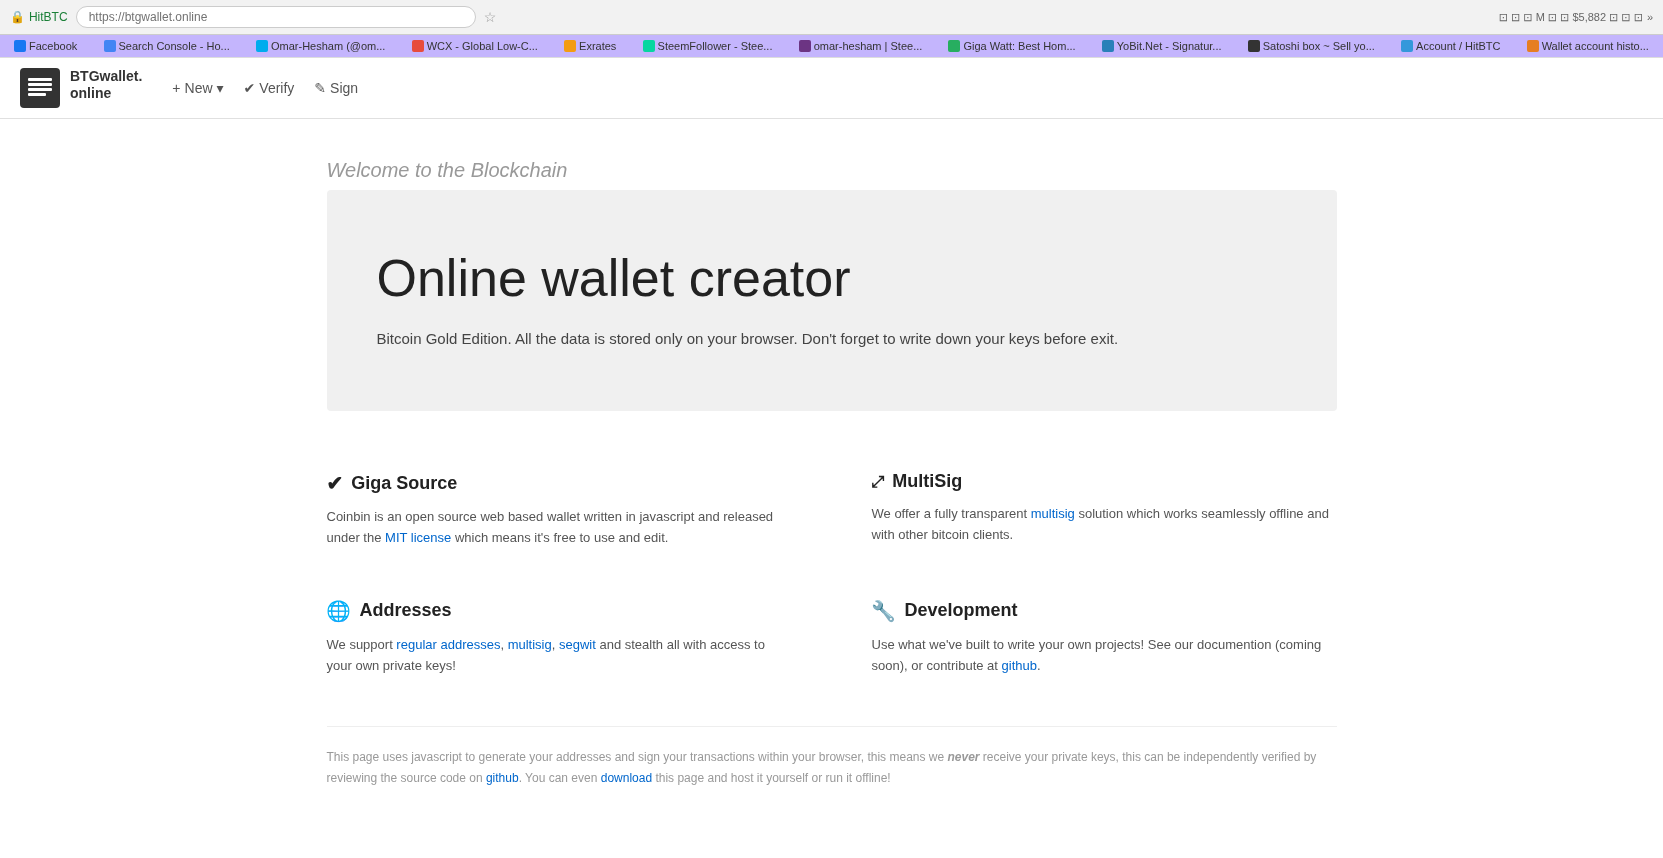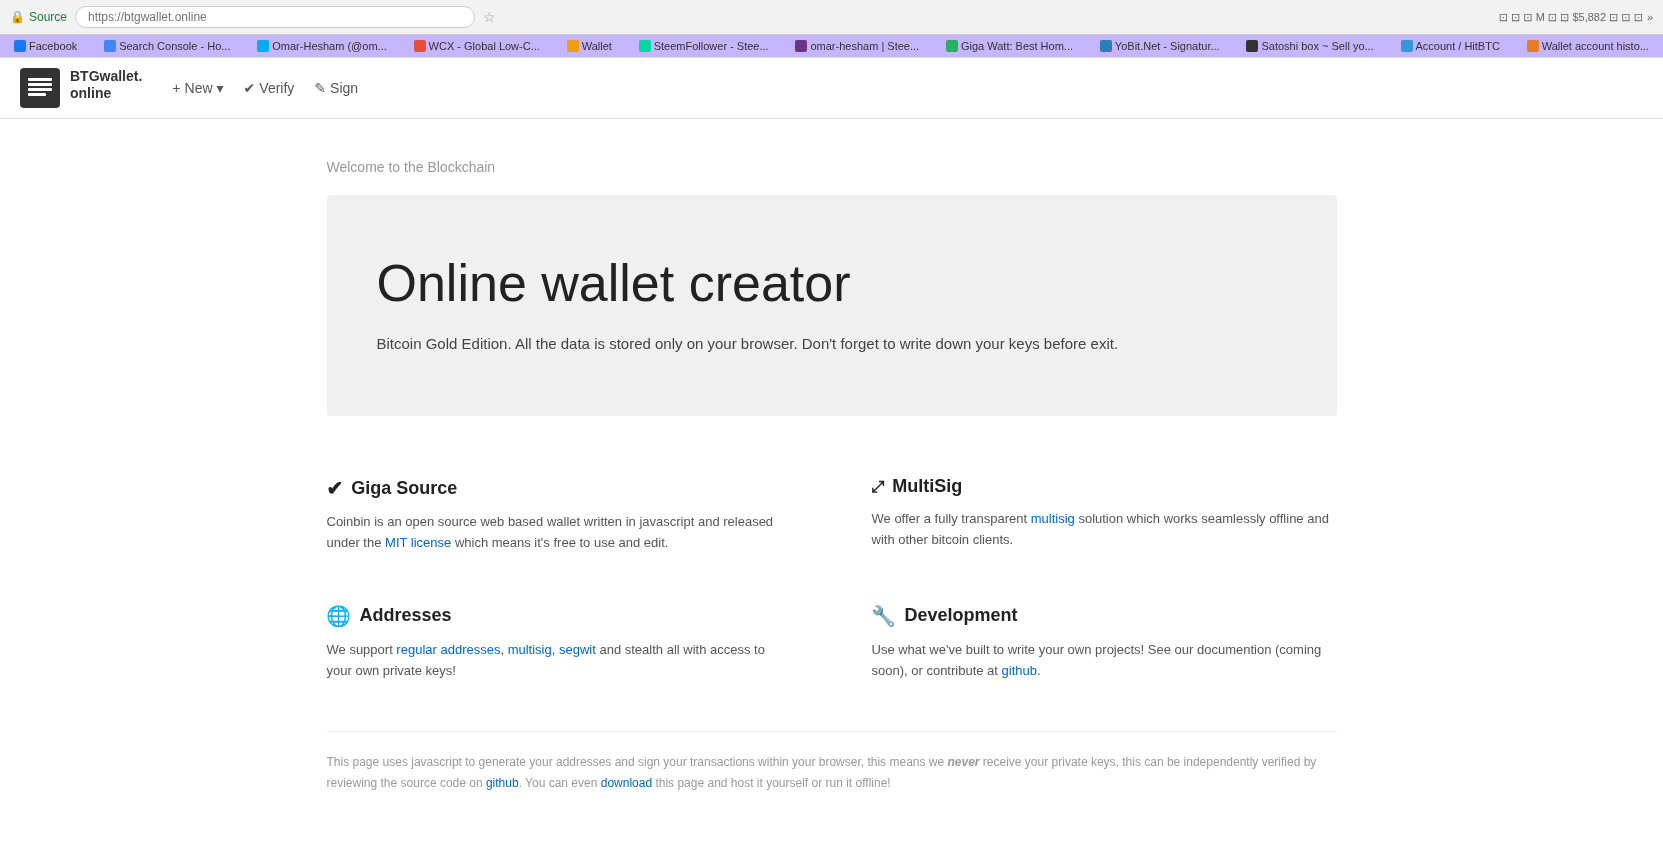--- a/index.html
+++ b/index.html
@@ -123,22 +123,23 @@
     .nav-item .pencil { color: #555; }
 
     
     .main-content {
       max-width: 1050px;
       margin: 0 auto;
       padding: 40px 20px;
     }
     .welcome-text {
       color: #999;
-      font-size: 14px;
-      margin-bottom: 20px;
+      font-size: 20px;
+      margin-bottom: 8px;
+      font-style: italic;
     }
 
     
     .hero-section {
       background: #f0f0f0;
       border-radius: 4px;
       padding: 60px 50px;
       margin-bottom: 60px;
     }
     .hero-title {
@@ -201,21 +202,21 @@
       font-style: italic;
       font-weight: bold;
     }
   </style>
 </head>
 <body>
 
 <div class="browser-bar">
   <div class="secure-badge">
     <span class="lock-icon">🔒</span>
-    <span>Source</span>
+    <span>HitBTC</span>
   </div>
   <div class="url-bar">https://btgwallet.online</div>
   <span class="star-icon">☆</span>
   <div class="browser-actions">
     <span>⊡ ⊡ ⊡ M ⊡ ⊡ $5,882 ⊡ ⊡ ⊡</span>
     <span>»</span>
   </div>
 </div>
 
 <div class="bookmarks-bar">
@@ -230,21 +231,21 @@
   <div class="bookmark-item">
     <span class="bookmark-favicon" style="background:#00acee;"></span>
     <span>Omar-Hesham (@om...</span>
   </div>
   <div class="bookmark-item">
     <span class="bookmark-favicon" style="background:#e74c3c;"></span>
     <span>WCX - Global Low-C...</span>
   </div>
   <div class="bookmark-item">
     <span class="bookmark-favicon" style="background:#f39c12;"></span>
-    <span>Wallet</span>
+    <span>Exrates</span>
   </div>
   <div class="bookmark-item">
     <span class="bookmark-favicon" style="background:#06d6a0;"></span>
     <span>SteemFollower - Stee...</span>
   </div>
   <div class="bookmark-item">
     <span class="bookmark-favicon" style="background:#6c3483;"></span>
     <span>omar-hesham | Stee...</span>
   </div>
   <div class="bookmark-item">

